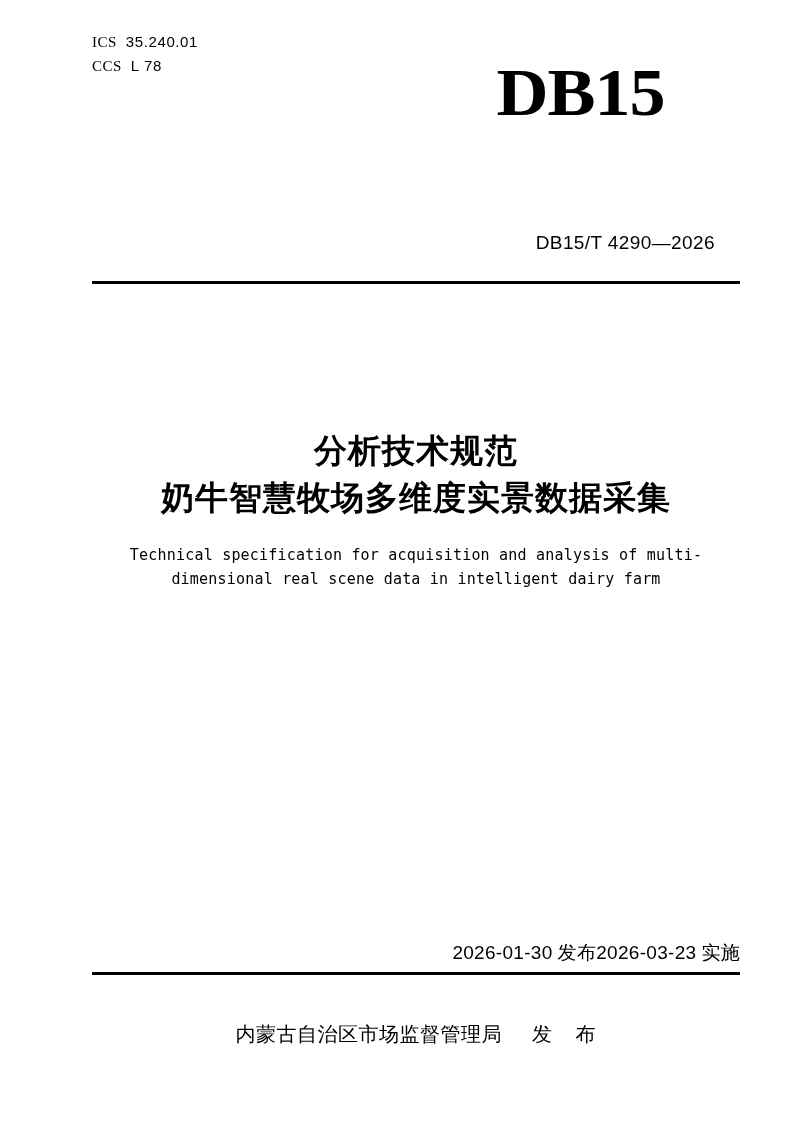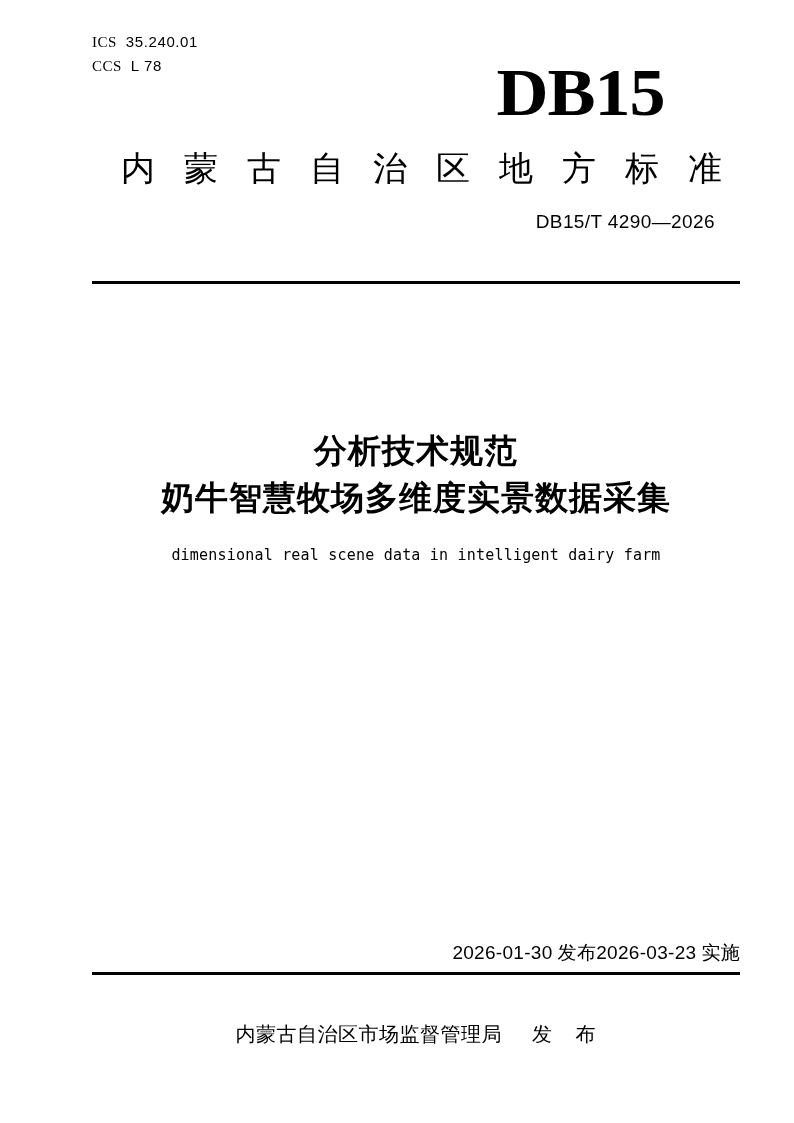--- a/index.html
+++ b/index.html
@@ -73,21 +73,21 @@
     letter-spacing: 29px;
     text-indent: 29px;
     text-align: center;
     white-space: nowrap;
   }
 
   
   .std-number {
     position: absolute;
     right: 53px;
-    top: 211px;
+    top: 232px;
     font-size: 19px;
     letter-spacing: 0.4px;
     white-space: nowrap;
   }
 
   
   .rule-top {
     position: absolute;
     left: 92px;
     top: 281px;
@@ -181,32 +181,32 @@
       <span class="code-val">35.240.01</span>
     </div>
     <div class="code-row">
       <span class="code-key">CCS</span>
       <span class="code-val">L 78</span>
     </div>
   </div>
 
   <div class="emblem">DB15</div>
 
-  <div class="std-header">内蒙古自治区地方标准</div>
 
   <div class="std-number">DB15/T 4290—2026</div>
 
   <div class="rule-top"></div>
 
   <div class="title-block">
     <div class="title-line">分析技术规范</div>
     <div class="title-line">奶牛智慧牧场多维度实景数据采集</div>
   </div>
 
   <div class="subtitle-block">
+    <div class="subtitle-line">Technical specification for acquisition and analysis of multi-</div>
     <div class="subtitle-line">dimensional real scene data in intelligent dairy farm</div>
   </div>
 
   <div class="dates">
     <div class="date-item">
       <span>2026-01-30</span><span class="cn">发布</span>
     </div>
     <div class="date-item">
       <span>2026-03-23</span><span class="cn">实施</span>
     </div>

